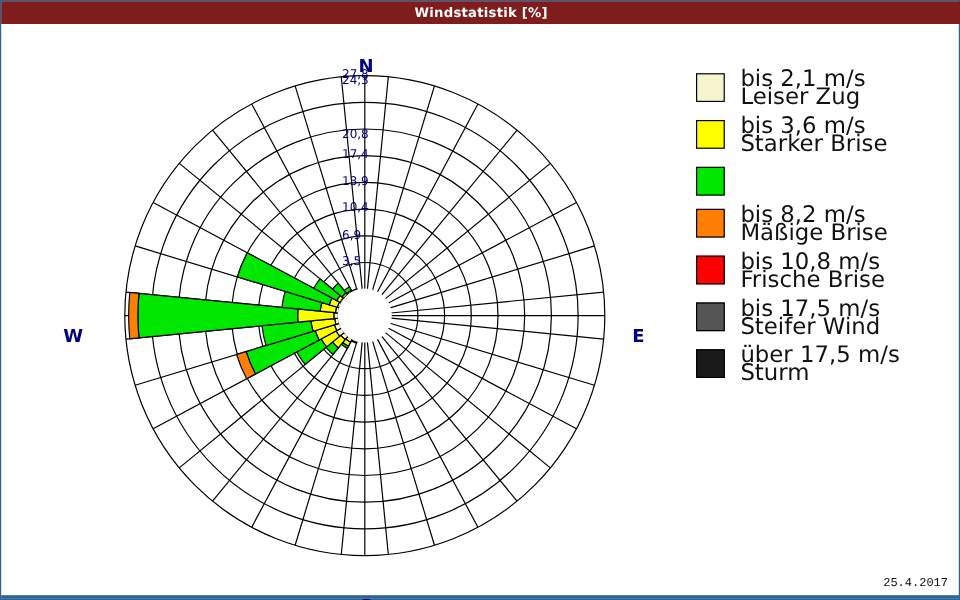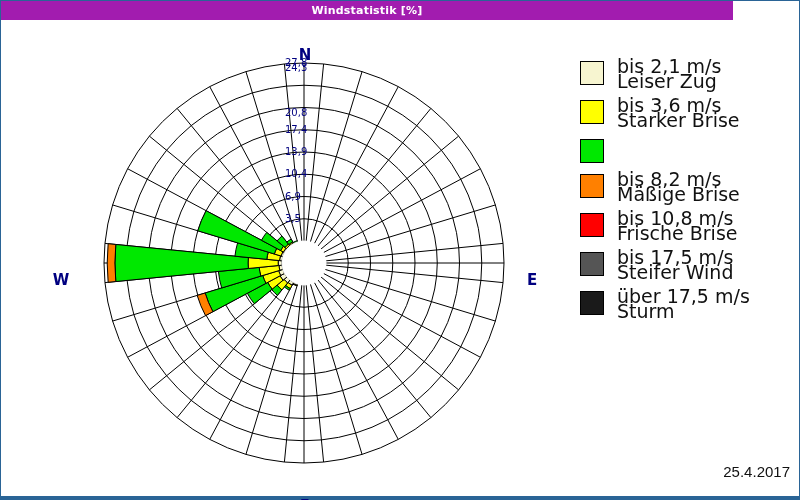--- a/index.html
+++ b/index.html
@@ -19,23 +19,23 @@
     width: 800px;
     height: 500px;
     background: #ffffff;
     box-sizing: border-box;
     border: 1px solid #2a6496;
   }
   
   #titlebar {
     position: absolute;
     left: 0; top: 0;
-    width: 732px;
+    width: 800px;
     height: 19px;
-    background: #a21caf;
+    background: #7f1d1d;
     color: #ffffff;
     font-size: 11px;
     font-weight: bold;
     font-family: "DejaVu Sans", sans-serif;
     display: flex;
     align-items: center;
     justify-content: center;
     letter-spacing: 0.2px;
   }
   
@@ -101,24 +101,24 @@
     color: #111111;
     font-family: "DejaVu Sans", sans-serif;
     white-space: nowrap;
   }
   .legend-speed { display: block; }
   .legend-name { display: block; }
   
   #footer-date {
     position: absolute;
     right: 8px;
-    bottom: 18px;
-    font-size: 15px;
+    bottom: 6px;
+    font-size: 10px;
     color: #111111;
-    font-family: Liberation Sans, sans-serif;
+    font-family: Liberation Mono, monospace;
   }
   
   #bottom-strip {
     position: absolute;
     left: 0;
     bottom: 0;
     width: 800px;
     height: 3px;
     background: #2a6496;
   }

